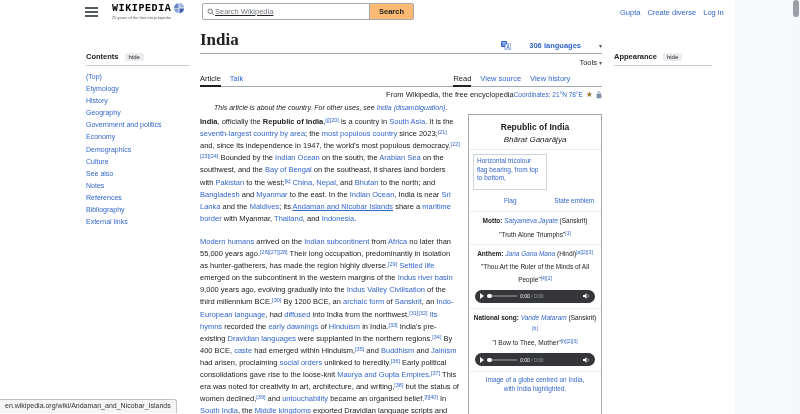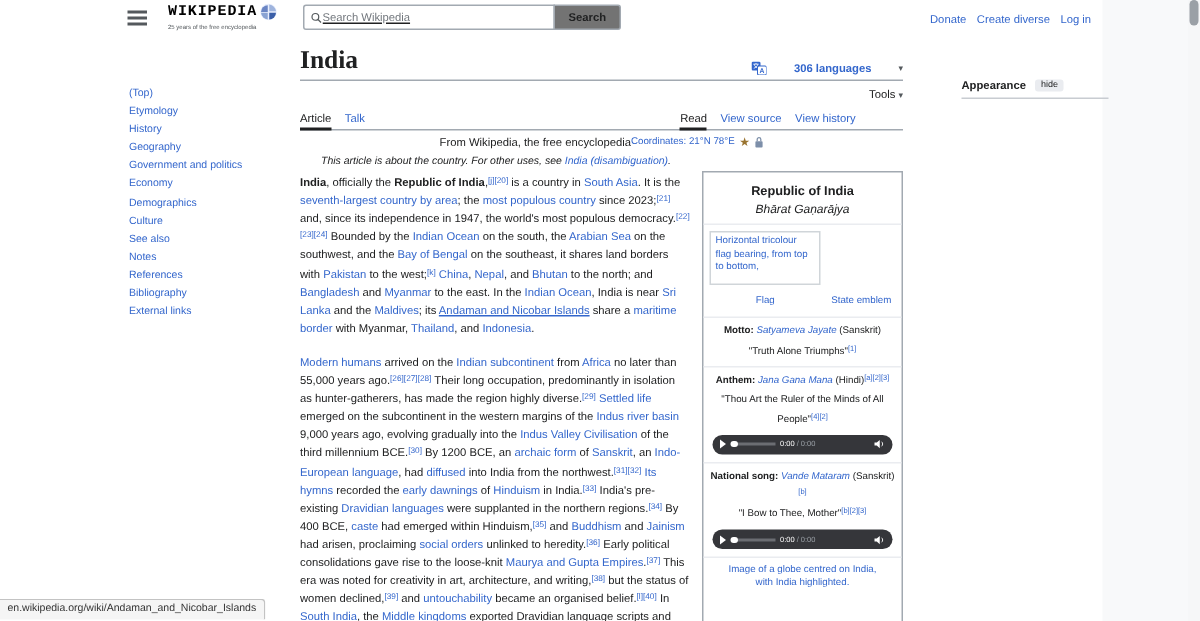--- a/index.html
+++ b/index.html
@@ -14,58 +14,58 @@
   #logo .word { font-family:Liberation Mono, monospace; font-size:10px; font-weight:bold;
                 letter-spacing:.6px; color:#000; }
   #logo .tag { font-size:4px; color:#54595d; margin-top:1px; }
   #logo .row { display:flex; align-items:center; gap:2px; }
   #searchbox { position:absolute; left:202px; top:3px; display:flex; height:17px; }
   #search-input-wrap { display:flex; align-items:center; width:168px; border:1px solid #a2a9b1;
                        border-radius:2px 0 0 2px; background:#fff; padding:0 4px; }
   #search-input { border:none; outline:none; width:140px; font-size:7.5px; color:#202122;
                   font-family:"Liberation Sans","DejaVu Sans",sans-serif;text-decoration:underline; }
   #search-input::placeholder { color:#72777d; }
-  #search-btn { height:17px; border:1px solid #a2a9b1; margin-left:-1px; background:#737373;
+  #search-btn { height:17px; border:1px solid #a2a9b1; margin-left:-1px; background:#fdba74;
                 border-radius:0 2px 2px 0; font-size:7.5px; font-weight:600; color:#202122;
                 padding:0 9px; cursor:pointer; font-family:"Liberation Sans","DejaVu Sans",sans-serif; }
   #header-links { position:absolute; left:620px; top:8px; display:flex; gap:7px; font-size:7.5px; }
   #header-links a { color:#3366cc; text-decoration:none; cursor:pointer; }
 
   
   #right-strip { position:absolute; left:735px; top:0; width:65px; height:414px; background:#f8f9fa; }
   #scrollbar { position:absolute; left:792px; top:0; width:8px; height:414px; background:#f6f7f8; }
   #scroll-thumb { position:absolute; left:1px; top:0; width:6px; height:17px; background:#9aa0a6; border-radius:3px; }
 
   
   #toc { position:absolute; left:86px; top:52px; width:104px; }
   .panel-head { display:flex; align-items:center; gap:6px; padding-bottom:4px; border-bottom:1px solid #c8ccd1; }
   .panel-title { font-size:7.5px; font-weight:bold; color:#202122; }
   .hide-pill { font-size:6px; color:#202122; background:#eaecf0; border-radius:2px; padding:1px 4px; cursor:pointer; }
   #toc-list { margin-top:5px; }
   .toc-item { font-size:7px; color:#3366cc; line-height:12.1px; cursor:pointer; white-space:nowrap; }
 
   
-  #appearance { position:absolute; left:614px; top:52px; width:98px;margin-left:27px; }
+  #appearance { position:absolute; left:614px; top:52px; width:98px; }
 
   
   #article { position:absolute; left:200px; top:30px; width:402px; }
   #title-row { border-bottom:1px solid #a2a9b1; padding-bottom:3px; display:flex;
                justify-content:space-between; align-items:flex-end; }
   #page-title { font-family:"Liberation Serif","DejaVu Serif",serif; font-size:17px; color:#202122; line-height:20px; }
   #lang-btn { font-size:7.5px; font-weight:bold; color:#3366cc; display:flex; align-items:center; gap:18px; cursor:pointer; }
   #lang-btn .chev { color:#54595d; font-size:6px; }
   #tab-row { display:flex; justify-content:space-between; align-items:flex-end;
              border-bottom:1px solid #a2a9b1; padding:4px 0 3px 0; font-size:7.5px; }
   .tab-group { display:flex; gap:9px; }
   .tab { color:#3366cc; cursor:pointer;margin-top:16px; }
   .tab.sel { color:#202122; position:relative; }
   .tab.sel:after { content:""; position:absolute; left:0; right:0; bottom:-3.5px; height:1.5px; background:#202122; }
   #tools { color:#202122; cursor:pointer; }
   #tools .chev { color:#54595d; font-size:6px; }
-  #subtitle-row { display:flex; justify-content:center; margin-top:3px; align-items:center; }
+  #subtitle-row { display:flex; justify-content:flex-end; margin-top:3px; align-items:center; }
   #subtitle { font-size:7.5px; color:#202122; }
   #coords { font-size:6.5px; display:flex; align-items:center; gap:3px; }
   #coords a { color:#3366cc; text-decoration:none; cursor:pointer; }
   #fa-star { color:#9a7430; font-size:8px; line-height:8px; }
 
   
   #body-text { margin-top:3px; font-size:7.5px; line-height:12.1px; color:#202122; }
   .hatnote { font-style:italic; margin-left:14px; margin-bottom:2px; font-size:7px; }
   .para { margin-bottom:11px; }
   .lnk { color:#3366cc; text-decoration:none; cursor:pointer; }
@@ -139,32 +139,36 @@
     <div id="search-input-wrap">
       <svg width="8" height="8" viewBox="0 0 16 16">
         <circle cx="6.5" cy="6.5" r="4.5" fill="none" stroke="#54595d" stroke-width="1.6"></circle>
         <line x1="10" y1="10" x2="14" y2="14" stroke="#54595d" stroke-width="1.6"></line>
       </svg>
       <input id="search-input" type="text" placeholder="Search Wikipedia" style="">
     </div>
     <button id="search-btn">Search</button>
   </div>
   <div id="header-links">
-    <a>Donate</a>
+    <a>Gupta</a>
     <a>Create diverse</a>
     <a>Log in</a>
   </div>
 </div>
 
 <div id="right-strip"></div>
 <div id="scrollbar">
   <div id="scroll-thumb"></div>
 </div>
 
 <div id="toc">
+  <div class="panel-head">
+    <span class="panel-title">Contents</span>
+    <span class="hide-pill">hide</span>
+  </div>
   <div id="toc-list">
       <div class="toc-item">(Top)</div>
       <div class="toc-item">Etymology</div>
       <div class="toc-item">History</div>
       <div class="toc-item">Geography</div>
       <div class="toc-item">Government and politics</div>
       <div class="toc-item">Economy</div>
       <div class="toc-item">Demographics</div>
       <div class="toc-item">Culture</div>
       <div class="toc-item">See also</div>

